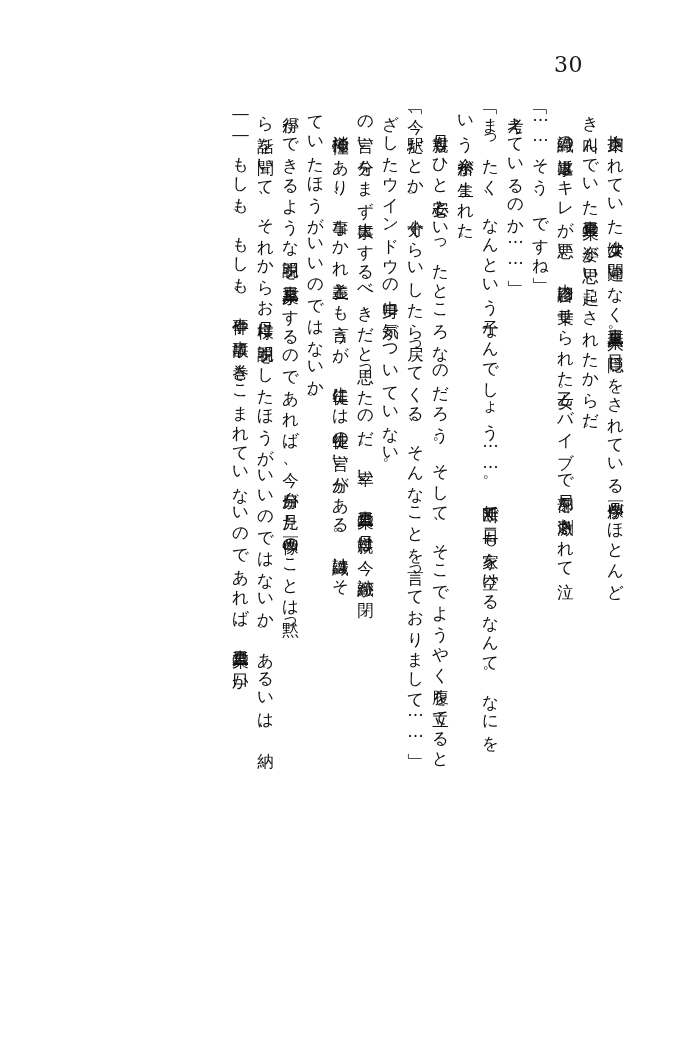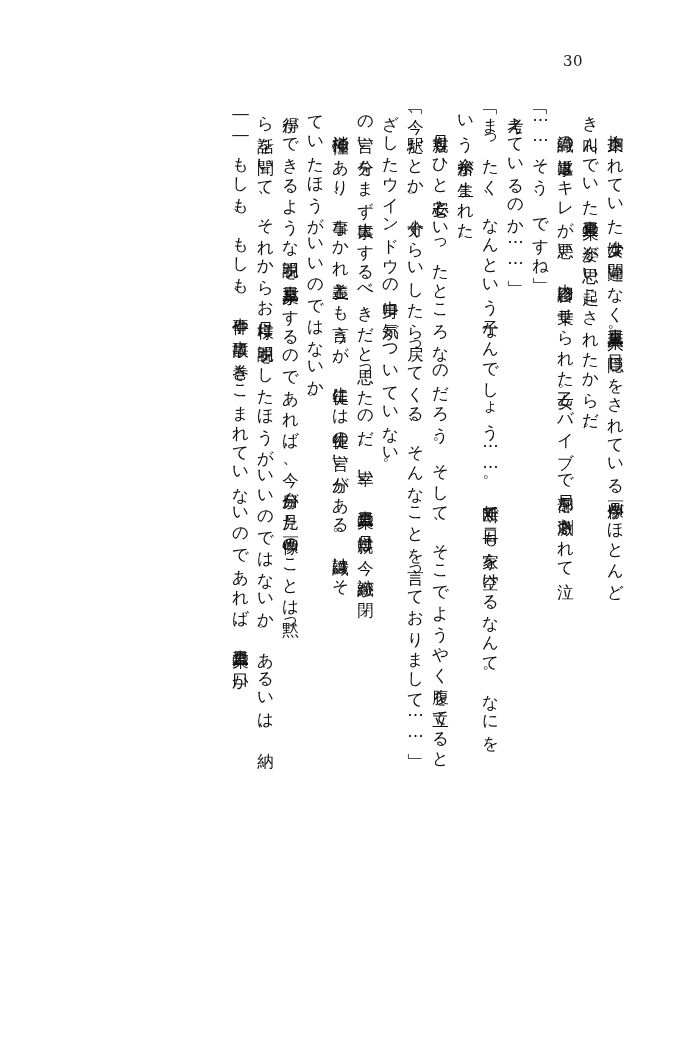--- a/index.html
+++ b/index.html
@@ -20,21 +20,21 @@
     width: 683px;
     height: 1050px;
     background: #ffffff;
   }
 
   
   .page-number {
     position: absolute;
     top: 52px;
     right: 100px;
-    font-size: 15px;
+    font-size: 22px;
     letter-spacing: 0.5px;
     color: #1a1a1a;
     font-family: "DejaVu Serif", "Liberation Serif", serif;
   }
 
   
   .text-block {
     position: absolute;
     top: 104px;
     right: 60px;

